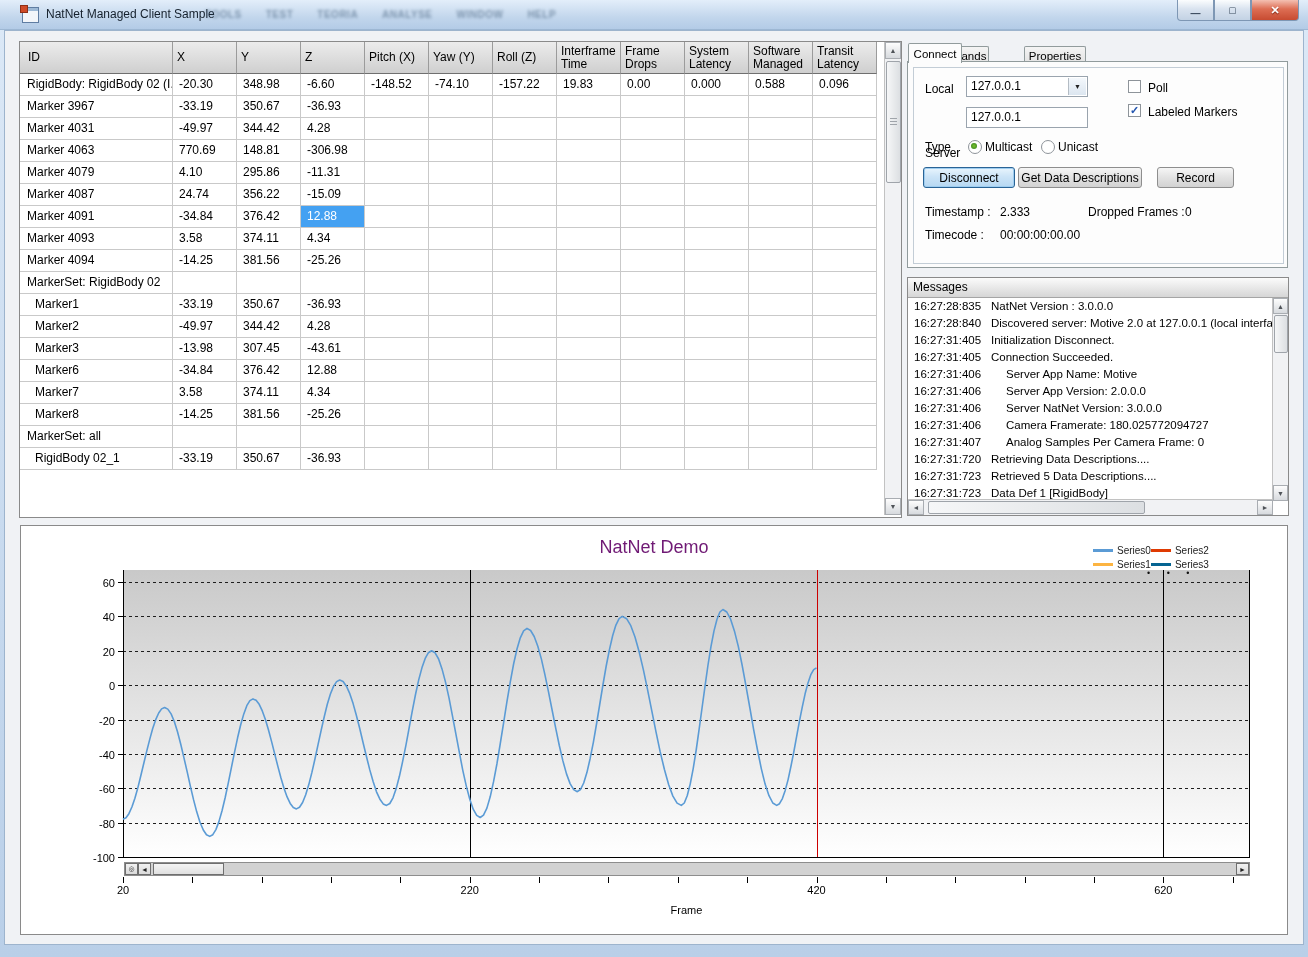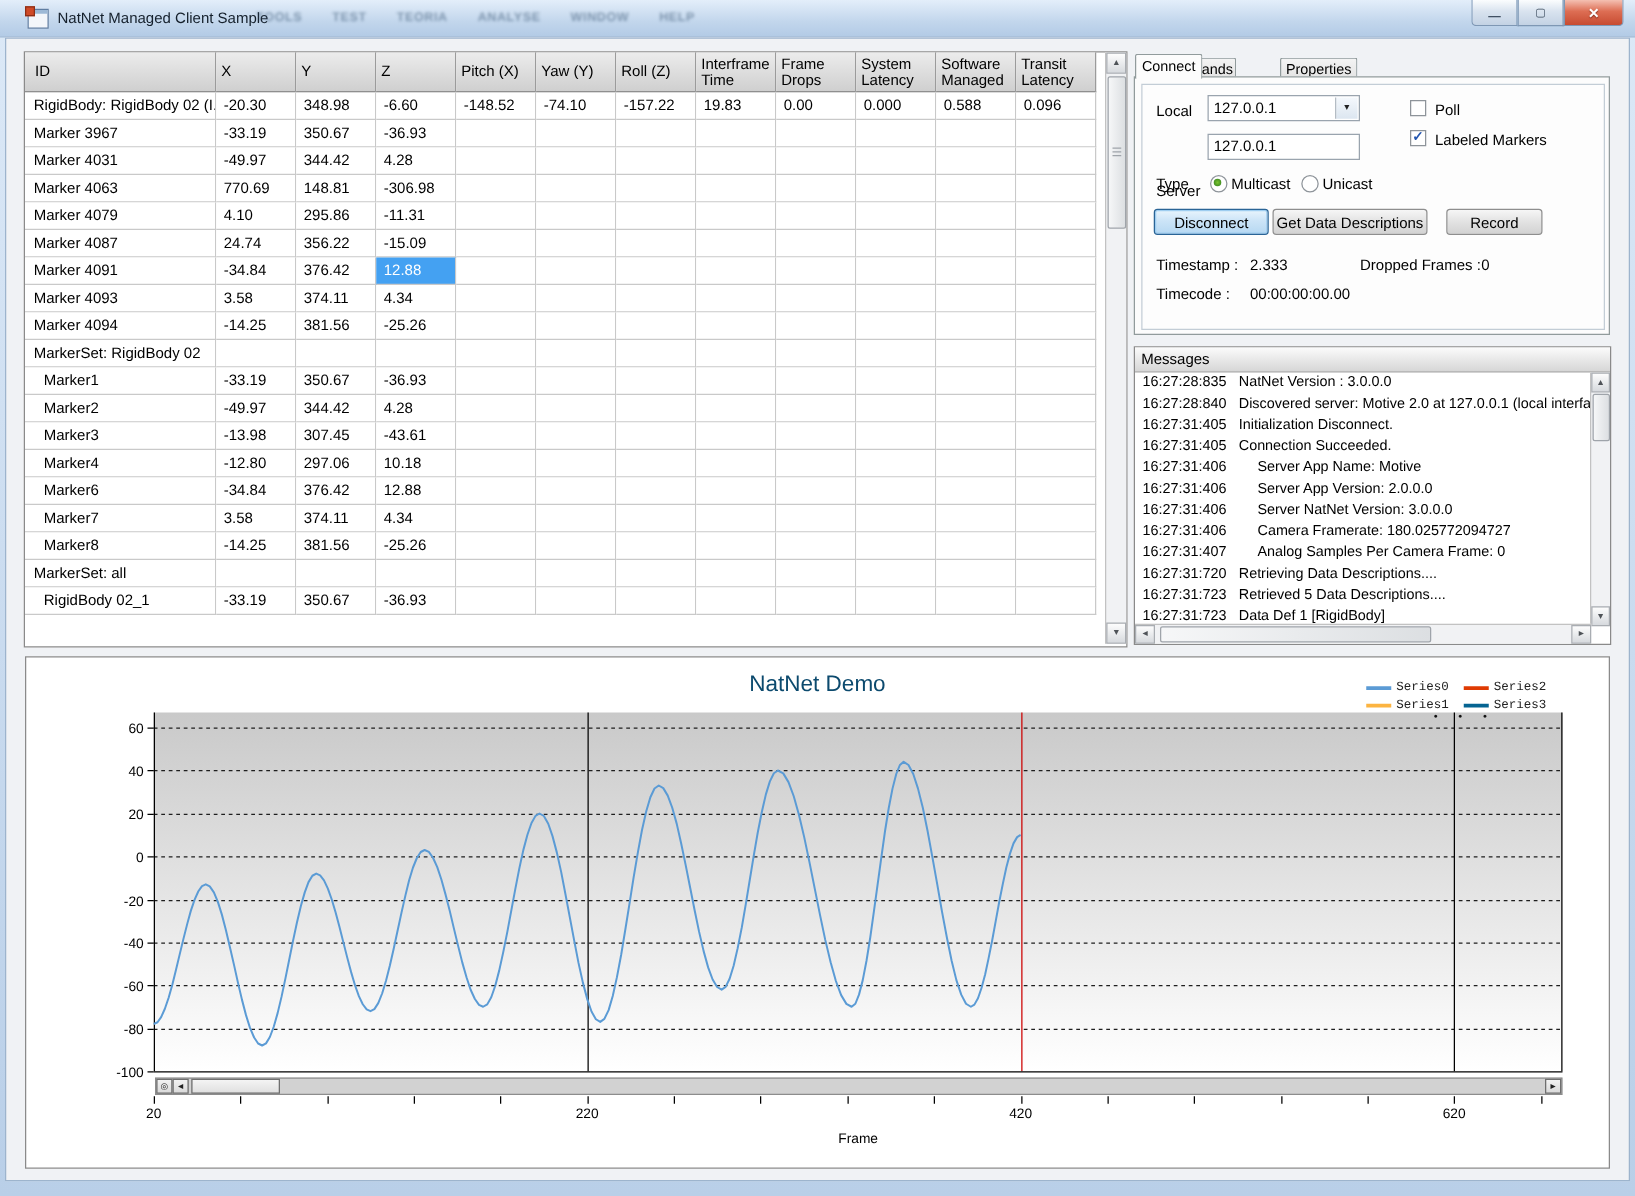--- a/index.html
+++ b/index.html
@@ -66,22 +66,22 @@
   .msgs{left:907px;top:277px;width:382px;height:239px;background:#fff;border:1px solid #8a8a8a;box-sizing:border-box;}
   .msghead{left:0;top:0;right:0;height:19px;background:linear-gradient(#fbfbfb,#d6d6d6);border-bottom:1px solid #a5a5a5;
        font-size:12px;line-height:18px;padding-left:5px;}
   .msglist{left:1px;top:20px;width:364px;height:203px;overflow:hidden;}
   .mrow{display:flex;height:17px;font-size:11.5px;line-height:17px;white-space:nowrap;}
   .mtime{width:77px;padding-left:5px;flex:none;}
   .mtext{overflow:hidden;}
   .mtext.ind{padding-left:15px;}
   
   .chartpanel{left:20px;top:525px;width:1268px;height:410px;background:#fff;border:1px solid #8a8a8a;box-sizing:border-box;}
-  .charttitle{left:20px;top:537px;width:1268px;text-align:center;font-size:18px;color:#0c4a6e;z-index:2;}
-  .legend{left:1093px;top:543px;display:grid;grid-auto-flow:column;grid-template-rows:repeat(2,14px);column-gap:12px;z-index:2;font-family:Liberation Mono, monospace;}
+  .charttitle{left:20px;top:537px;width:1268px;text-align:center;font-size:18px;color:#701a75;z-index:2;}
+  .legend{left:1093px;top:543px;display:grid;grid-auto-flow:column;grid-template-rows:repeat(2,14px);column-gap:0;z-index:2;}
   .litem{display:flex;align-items:center;gap:4px;}
   .lswatch{width:20px;height:3px;display:inline-block;}
   .llabel{font-size:10px;color:#222;}
   .ldots{left:1147px;top:568px;font-size:9px;letter-spacing:7px;color:#111;z-index:2;}
   .cstrip{left:124px;top:862px;width:1126px;height:14px;background:#d2d2d2;border:1px solid #8d8d8d;box-sizing:border-box;z-index:3;}
   .cbtn{position:absolute;top:0;height:12px;box-sizing:border-box;background:linear-gradient(#f2f2f2,#dadada);border:1px solid #6f6f6f;
         display:flex;align-items:center;justify-content:center;font-size:7px;color:#222;}
   .cthumb{position:absolute;left:28px;top:0;width:71px;height:12px;background:linear-gradient(#f4f4f4,#e0e0e0);border:1px solid #6f6f6f;box-sizing:border-box;}
   text{font-family:"Liberation Sans",sans-serif;}
 </style>
@@ -298,34 +298,20 @@
         <div class="gc"></div>
         <div class="gc"></div>
         <div class="gc"></div>
         <div class="gc"></div>
       </div>
       <div class="grow">
         <div class="gc cid ind">Marker3</div>
         <div class="gc">-13.98</div>
         <div class="gc">307.45</div>
         <div class="gc">-43.61</div>
-        <div class="gc"></div>
-        <div class="gc"></div>
-        <div class="gc"></div>
-        <div class="gc"></div>
-        <div class="gc"></div>
-        <div class="gc"></div>
-        <div class="gc"></div>
-        <div class="gc"></div>
-      </div>
-      <div class="grow">
-        <div class="gc cid ind">Marker4</div>
-        <div class="gc">-12.80</div>
-        <div class="gc">297.06</div>
-        <div class="gc">10.18</div>
         <div class="gc"></div>
         <div class="gc"></div>
         <div class="gc"></div>
         <div class="gc"></div>
         <div class="gc"></div>
         <div class="gc"></div>
         <div class="gc"></div>
         <div class="gc"></div>
       </div>
       <div class="grow">

